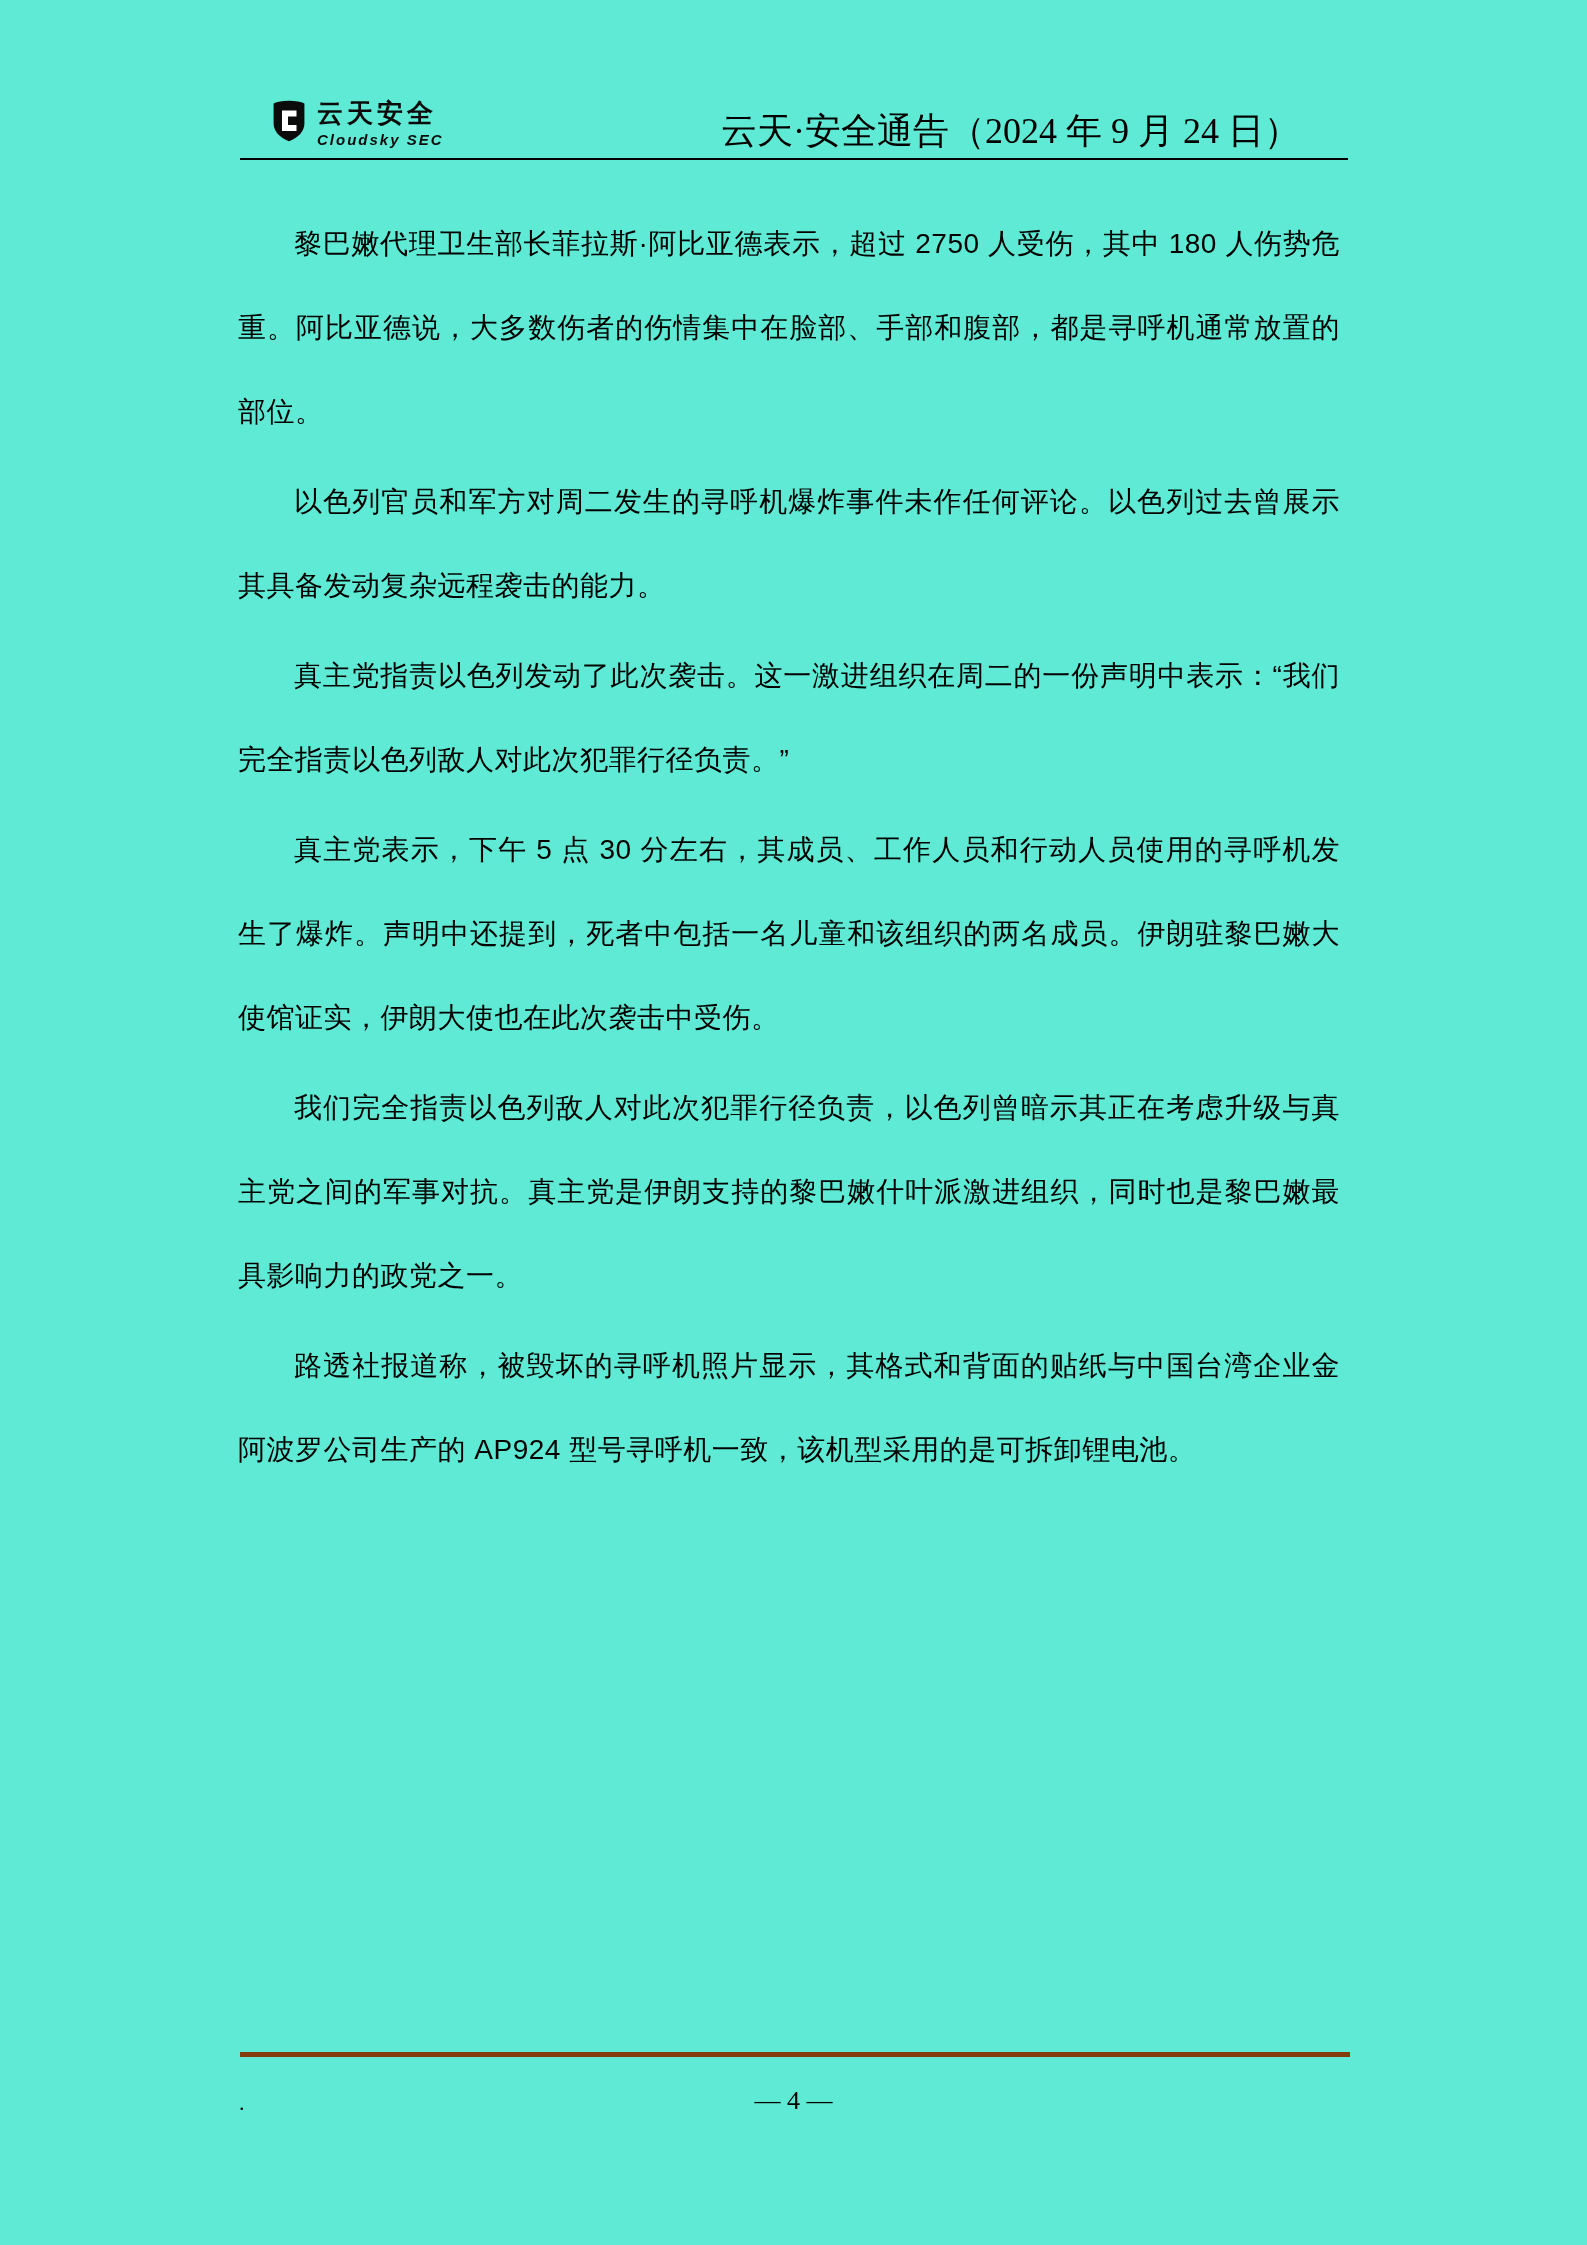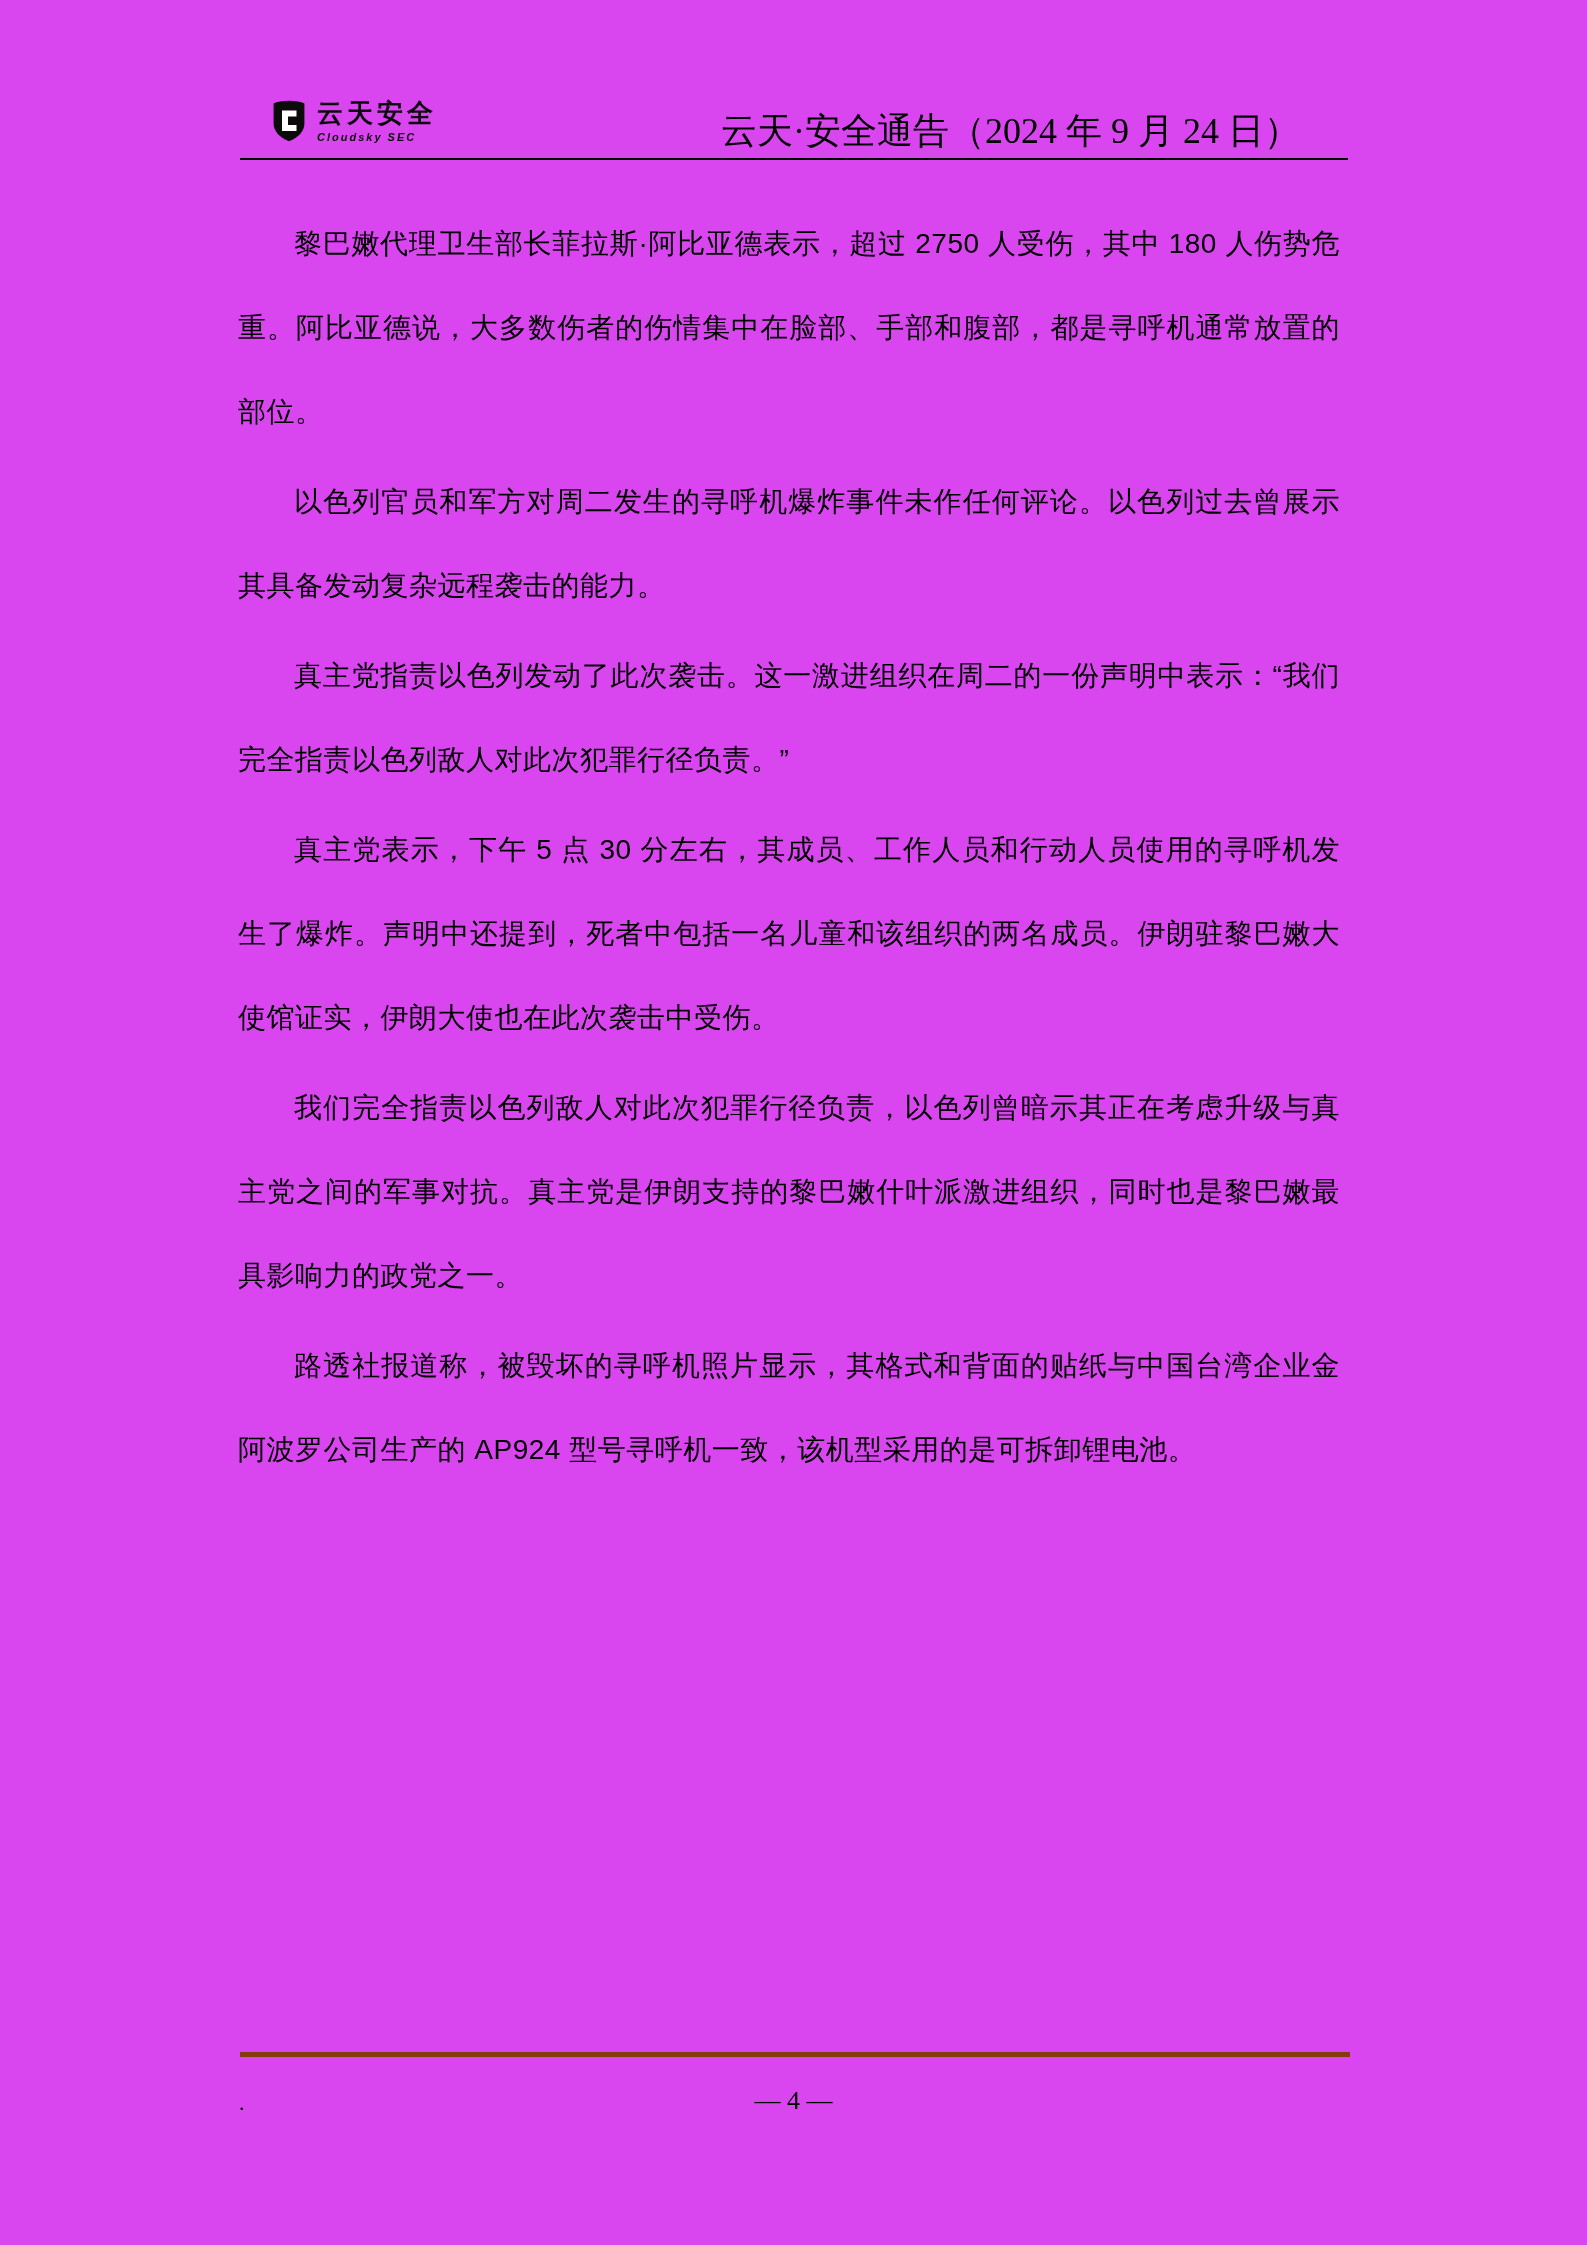--- a/index.html
+++ b/index.html
@@ -4,21 +4,21 @@
 <style>
   html, body {
     margin: 0;
     padding: 0;
     background: #ffffff;
   }
   .page {
     position: relative;
     width: 1587px;
     height: 2245px;
-    background: #d946ef;
+    background: #5eead4;
     overflow: hidden;
     font-family: "Liberation Sans", "DejaVu Sans", sans-serif;
     color: #000000;
   }
 
   
   .logo-wrap {
     position: absolute;
     left: 271px;
     top: 100px;
@@ -36,21 +36,21 @@
   }
   .brand-cn {
     font-size: 26px;
     font-weight: 800;
     letter-spacing: 4px;
     color: #0b0b0b;
     line-height: 1;
   }
   .brand-en {
     margin-top: 6px;
-    font-size: 11px;
+    font-size: 15px;
     font-weight: 700;
     font-style: italic;
     letter-spacing: 2px;
     color: #0b0b0b;
     line-height: 1;
   }
   .header-title {
     position: absolute;
     left: 240px;
     top: 110px;

